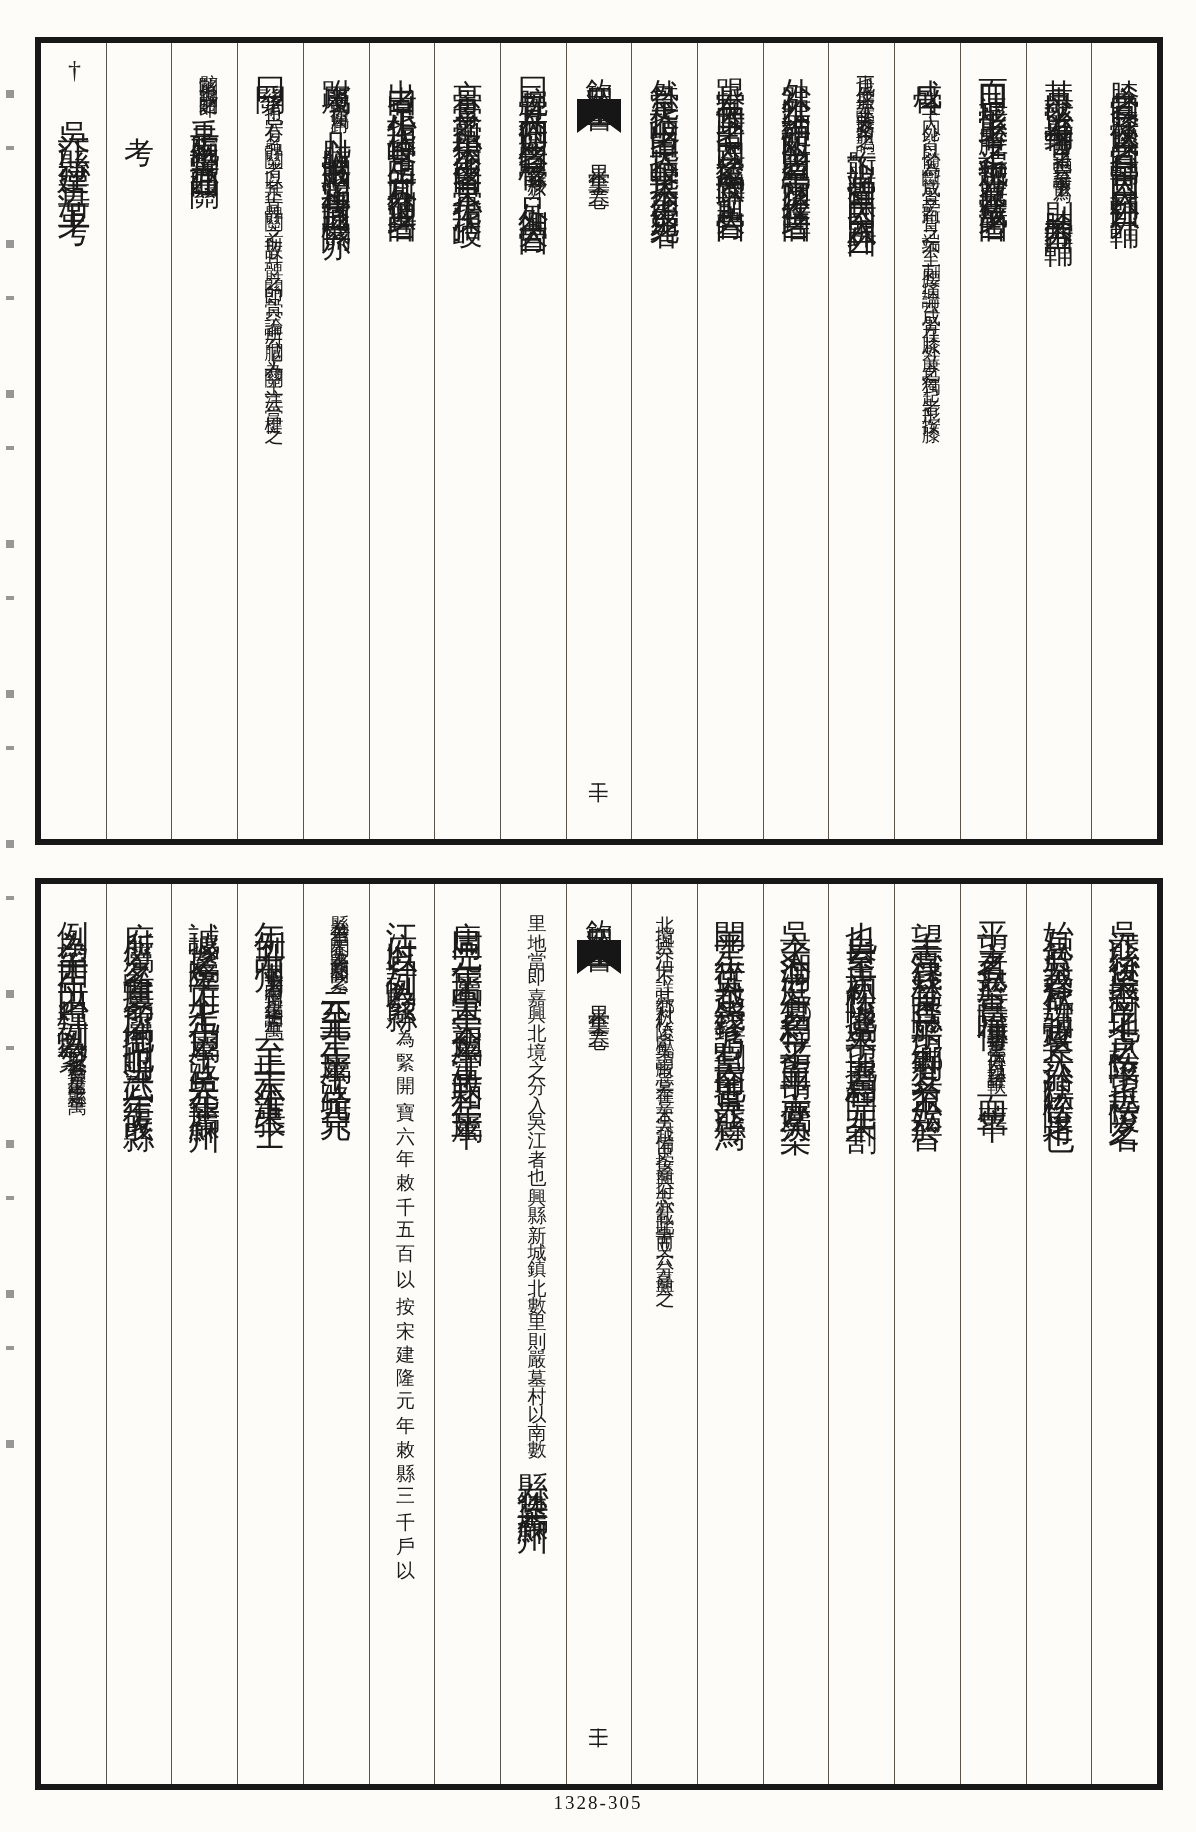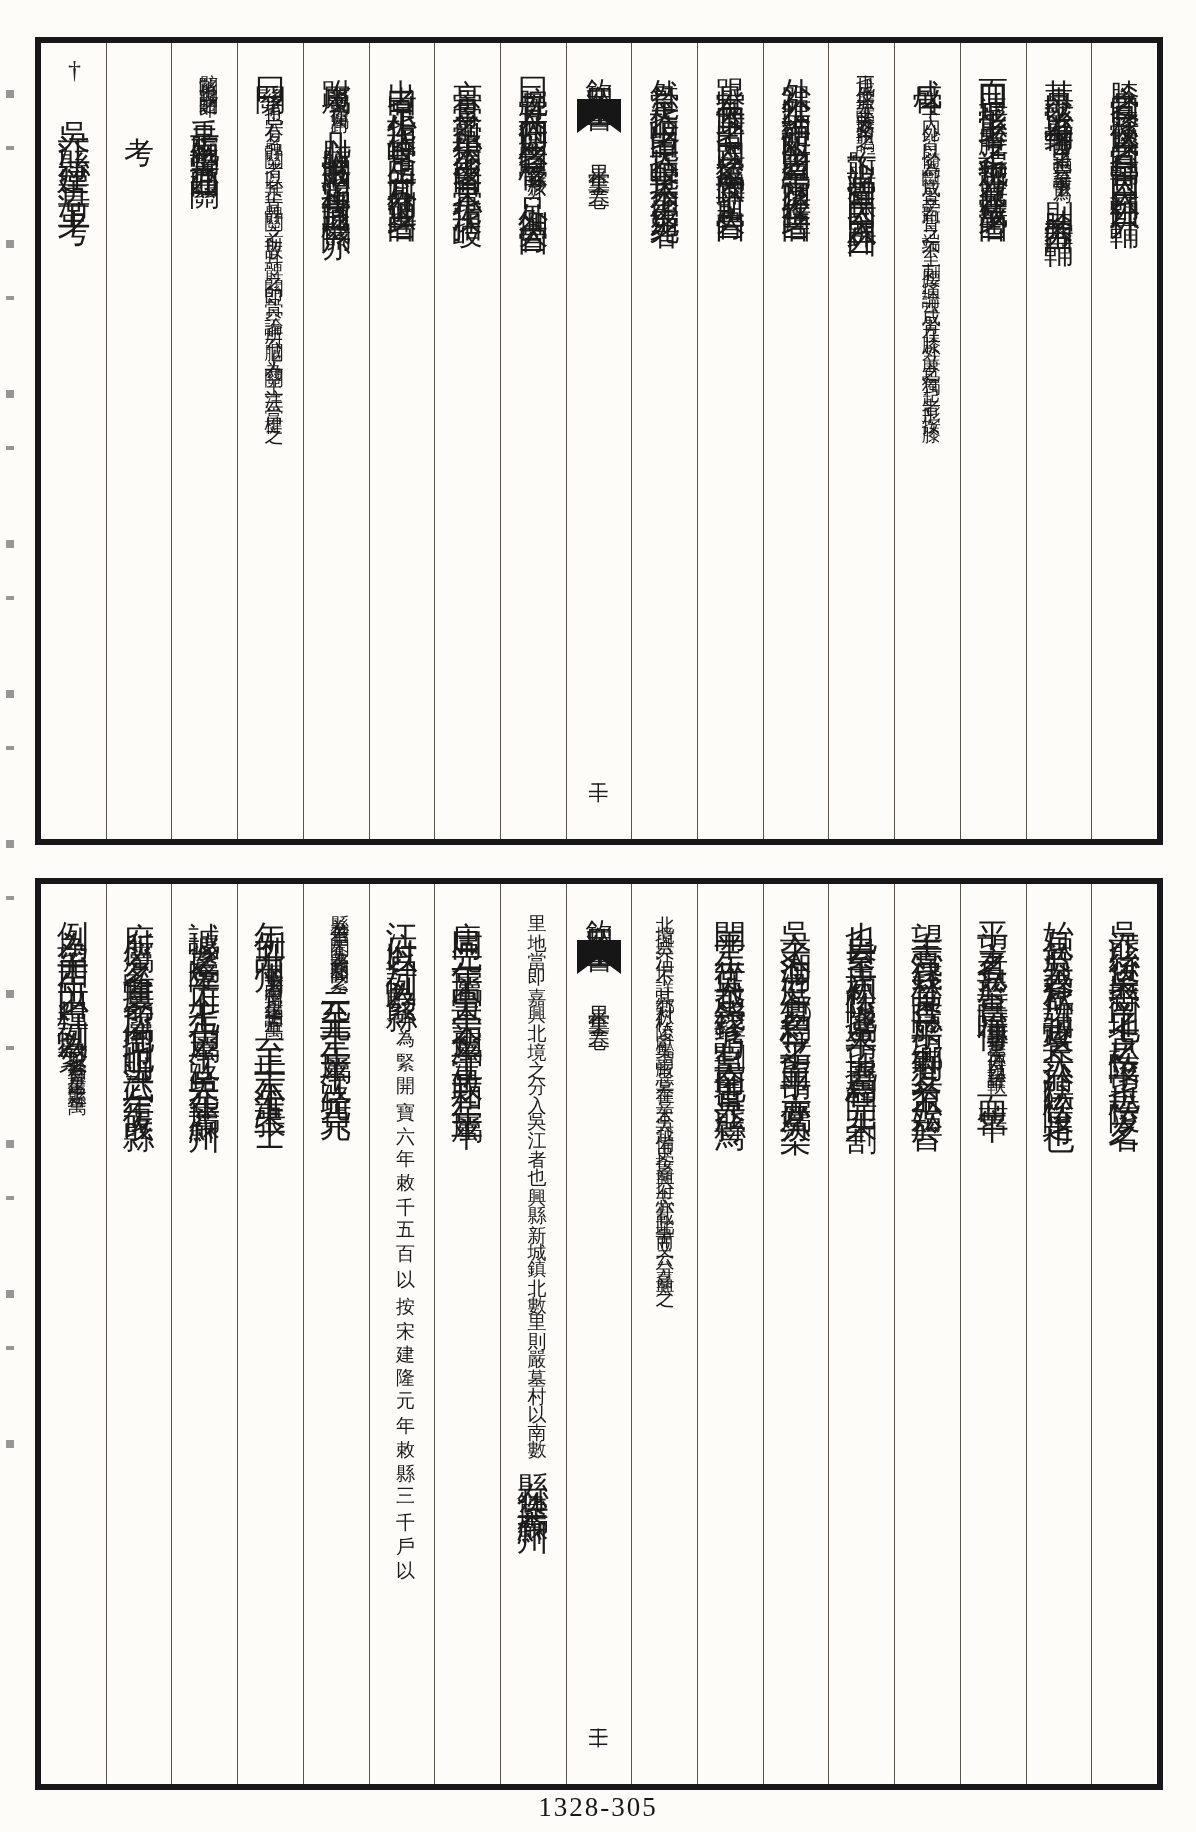--- a/index.html
+++ b/index.html
@@ -35,21 +35,21 @@
   .nl.sp-sm{letter-spacing:9px;}
   .col.spine{flex-direction:column;align-items:center;padding:14px 0 10px;}
   .vtext{writing-mode:vertical-rl;text-orientation:upright;line-height:1;}
   .spine-title{font-size:28px;letter-spacing:5px;}
   .fishtail{width:44px;height:34px;background:#161616;margin:12px 0 14px;
     clip-path:polygon(0 0,100% 0,100% 100%,50% 52%,0 100%);}
   .spine-book{font-size:22px;letter-spacing:4px;}
   .spine-juan{font-size:22px;letter-spacing:4px;margin-top:12px;}
   .spine-folio{font-size:20px;letter-spacing:2px;margin-top:auto;margin-bottom:58px;}
   .footer{position:absolute;left:0;right:0;top:1792px;text-align:center;
-    font-size:27px;letter-spacing:2px;color:#161616;}
+    font-size:19px;letter-spacing:2px;color:#161616;}
   .edge-noise{position:absolute;left:6px;top:60px;width:8px;height:1420px;opacity:.45;pointer-events:none;
     background:repeating-linear-gradient(#0000 0 30px,#1b1b1b 30px 38px,#0000 38px 86px,#1b1b1b 86px 90px,#0000 90px 150px);}
 </style>
 </head>
 <body>
 
 <div class="page" style="background: rgb(253, 252, 248); color: rgb(27, 27, 27);">
   <div class="edge-noise"></div>
   <div id="block0" class="page-block" style="border-color: rgb(24, 24, 24);">
     <div class="cols">

